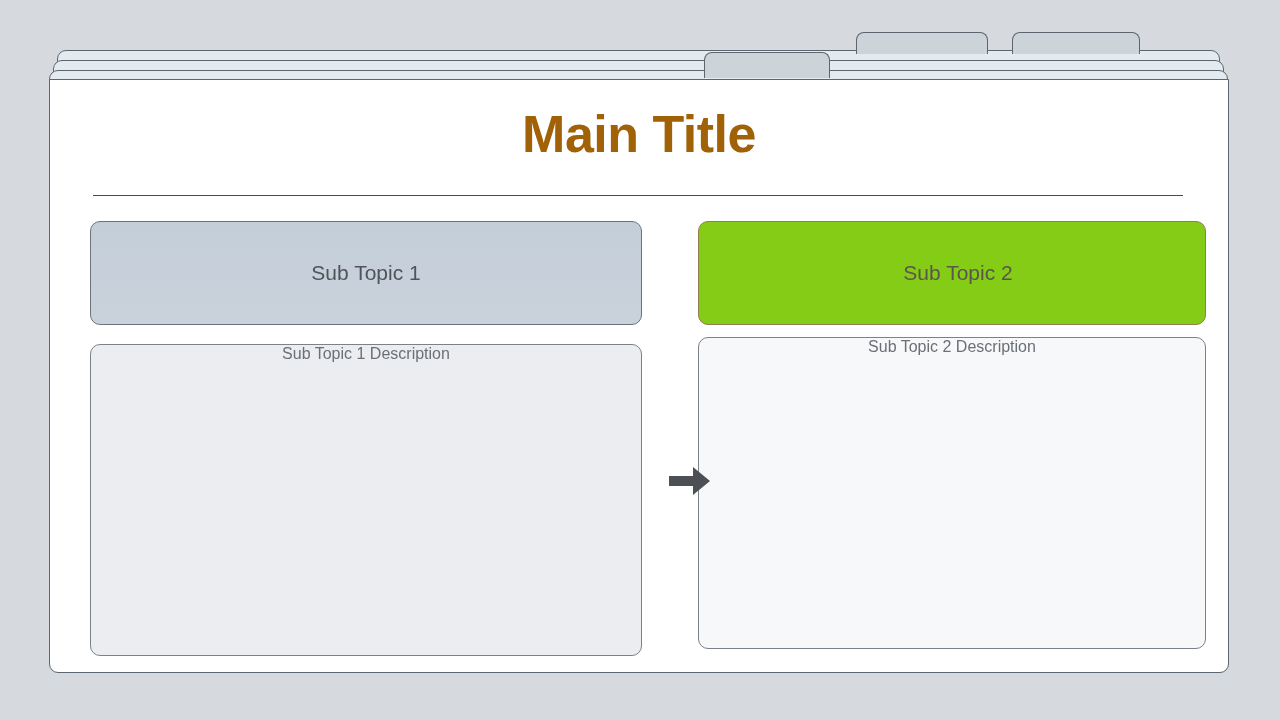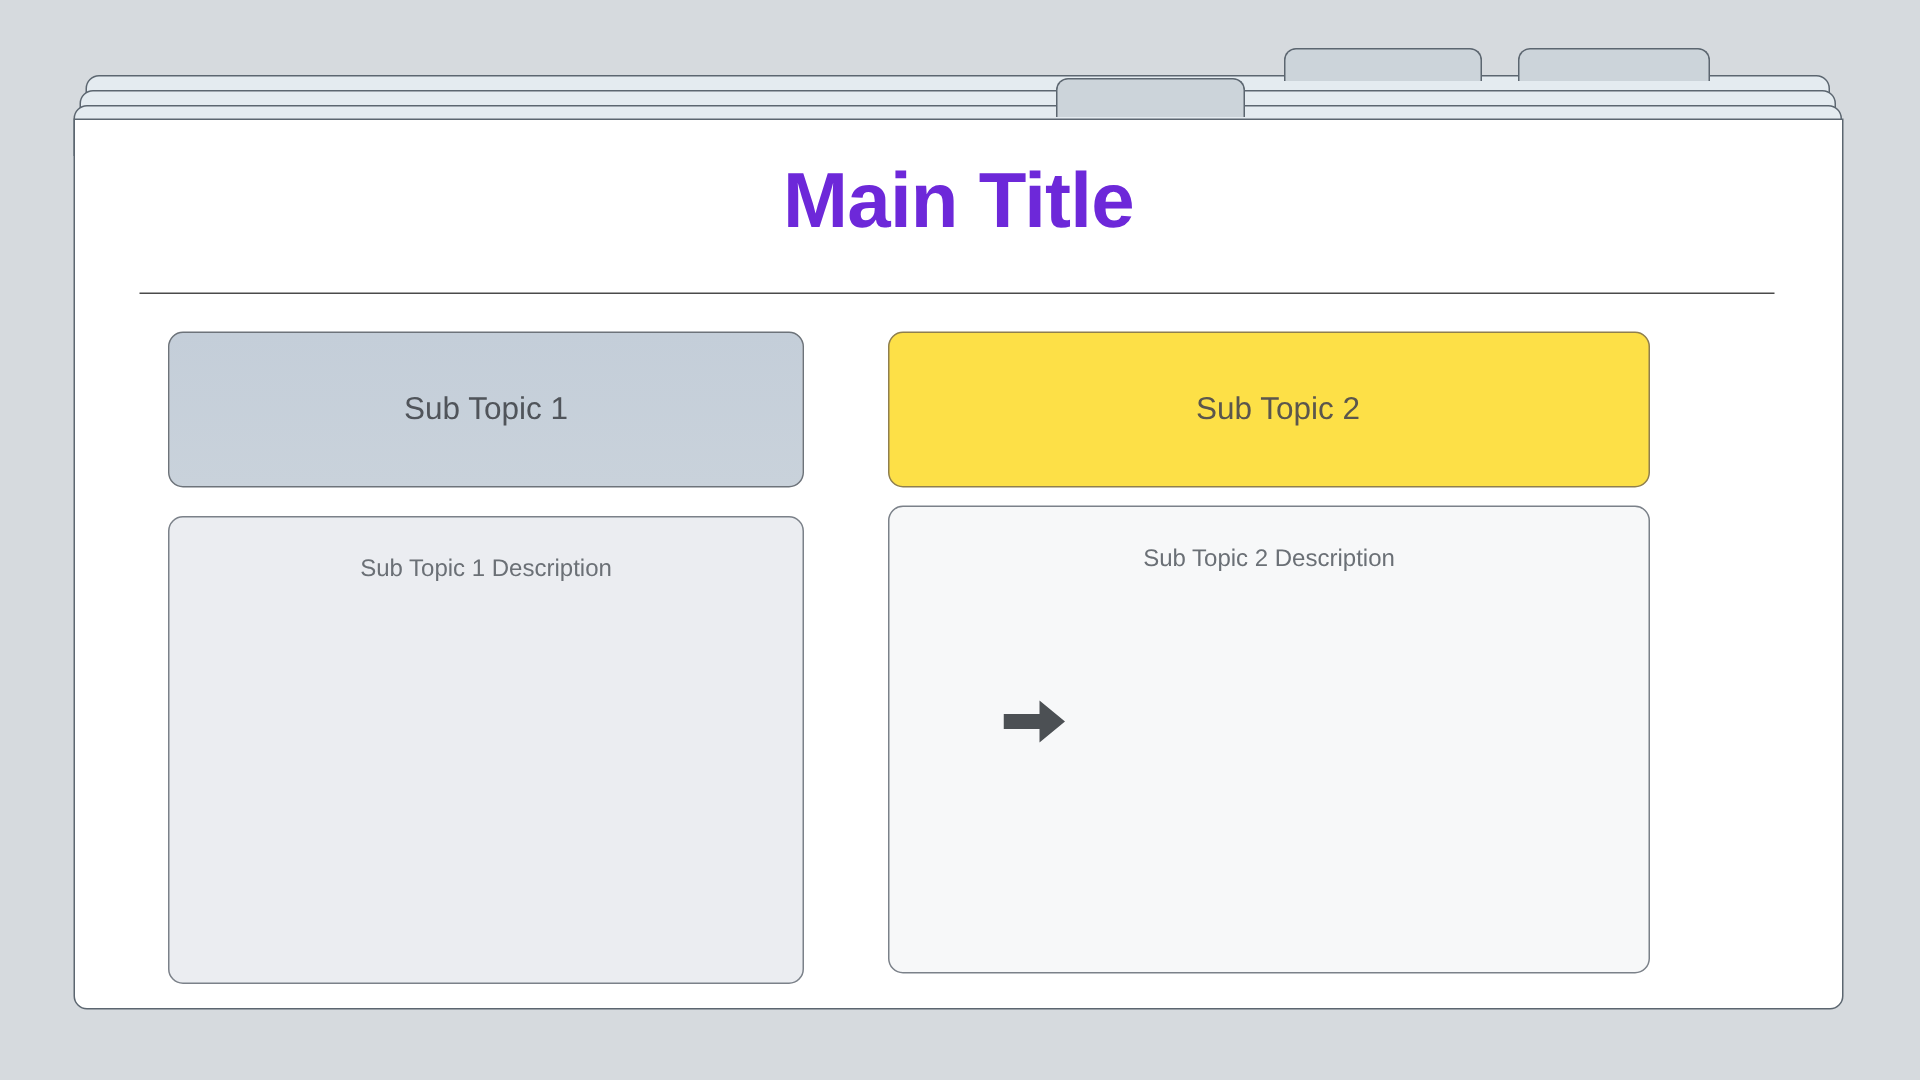--- a/index.html
+++ b/index.html
@@ -61,21 +61,21 @@
 
   
   .title {
     position: absolute;
     left: 0;
     top: 24px;
     width: 100%;
     text-align: center;
     font-size: 52px;
     font-weight: bold;
-    color: #6d28d9;
+    color: #a16207;
     letter-spacing: -0.5px;
   }
 
   .divider {
     position: absolute;
     left: 43px;
     top: 115px;
     width: 1090px;
     height: 0;
     border-top: 1.6px solid #4a4a4a;
@@ -90,50 +90,49 @@
     height: 435px;
     display: flex;
     align-items: flex-start;
   }
 
   .col {
     display: flex;
     flex-direction: column;
   }
 
-  .col-left  { margin-left: 62px; width: 424px; }
+  .col-left  { margin-left: 40px; width: 552px; }
   .col-right { margin-left: 56px; width: 508px; }
 
   .topic-box {
     height: 104px;
     border-radius: 10px;
     display: flex;
     align-items: center;
     justify-content: center;
     font-size: 21px;
     color: #50545a;
   }
 
   .topic-1 {
     background: linear-gradient(180deg, #c4ced9 0%, #c9d2db 100%);
     border: 1.2px solid #6d737a;
   }
 
   .topic-2 {
-    background: #fde047;
+    background: #84cc16;
     border: 1.2px solid #8f7f4e;
     color: #5b564d;
     padding-left: 12px;
   }
 
   .desc-box {
     margin-top: 19px;
     height: 312px;
     border-radius: 10px;
-    padding-top: 26px;
     text-align: center;
     font-size: 16px;
     color: #6b7076;
   }
 
   .desc-1 {
     background: #ebedf1;
     border: 1.2px solid #7b8189;
   }
 

